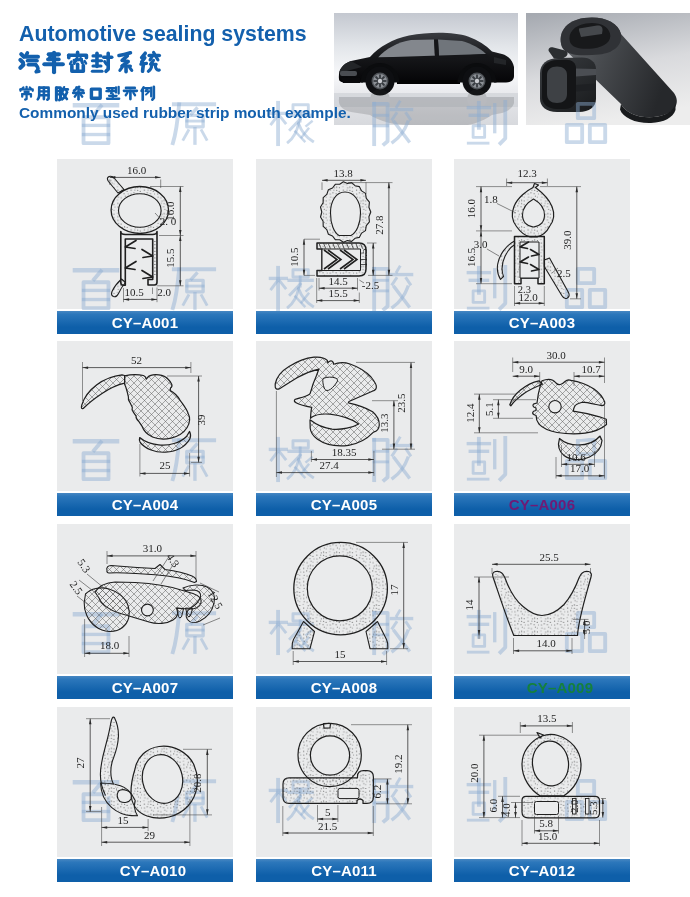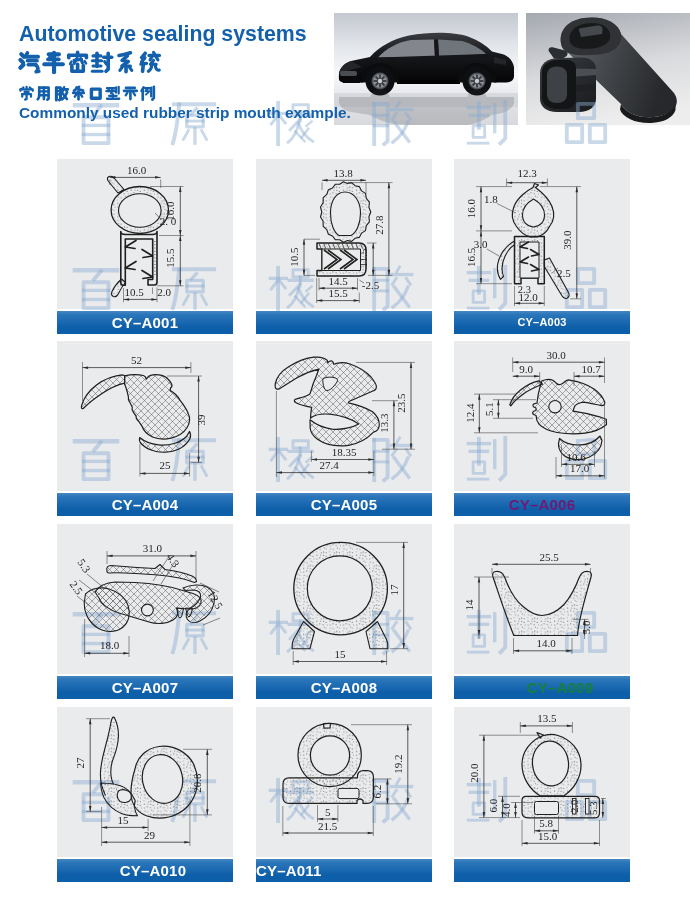--- a/index.html
+++ b/index.html
@@ -220,21 +220,21 @@
       <line x1="103.3" y1="133.5" x2="103.3" y2="144.0" stroke="#3c3c3c" stroke-width="0.55"></line>
       <line x1="60.7" y1="141.6" x2="103.3" y2="141.6" stroke="#2a2a2a" stroke-width="0.75"></line>
       <polygon points="60.7,141.6 66.3,142.8 66.3,140.3" fill="#2a2a2a"></polygon>
       <polygon points="103.3,141.6 97.7,140.3 97.7,142.8" fill="#2a2a2a"></polygon>
       <text x="82.0" y="138.3" font-size="11" text-anchor="middle" fill="#1f1f1f" font-weight="normal">15.5</text>
       <text x="114.5" y="129.5" font-size="11" text-anchor="middle" fill="#1f1f1f" font-weight="normal">-2.5</text>
       <line x1="103.3" y1="121" x2="108" y2="124" stroke="#3c3c3c" stroke-width="0.6"></line>
     </svg>
     <div style="position:absolute;left:454px;top:159px;width:176px;height:150px;background:#eaebec;z-index:1"></div>
     <div style="position:absolute;left:454px;top:311px;width:176px;height:23px;background:linear-gradient(180deg,#4787c2 0%,#2c77bb 14%,#0e5fa9 70%);z-index:1"></div>
-    <div style="position:absolute;left:454px;top:311px;width:176px;height:23px;line-height:23px;text-align:center;font-family:'Liberation Sans',sans-serif;font-weight:bold;font-size:11px;color:#fff;letter-spacing:0.2px;z-index:3">CY–A003</div>
+    <div style="position:absolute;left:454px;top:311px;width:176px;height:23px;line-height:23px;text-align:center;font-family:'Liberation Sans',sans-serif;font-weight:bold;font-size:15px;color:#fff;letter-spacing:0.2px;z-index:3">CY–A003</div>
     <svg width="176" height="150" viewBox="0 0 176 150" style="position:absolute;left:454px;top:159px;z-index:3" font-family="'Liberation Serif',serif">
       <line x1="52.6" y1="19.5" x2="52.6" y2="27.0" stroke="#3c3c3c" stroke-width="0.55"></line>
       <line x1="93.4" y1="19.5" x2="93.4" y2="27.0" stroke="#3c3c3c" stroke-width="0.55"></line>
       <line x1="52.6" y1="23.7" x2="93.4" y2="23.7" stroke="#2a2a2a" stroke-width="0.75"></line>
       <polygon points="52.6,23.7 58.2,24.9 58.2,22.4" fill="#2a2a2a"></polygon>
       <polygon points="93.4,23.7 87.8,22.4 87.8,24.9" fill="#2a2a2a"></polygon>
       <text x="73.0" y="18.3" font-size="11" text-anchor="middle" fill="#1f1f1f" font-weight="normal">12.3</text>
       <path d="M79,28.5 C73,31.5 63.5,38.5 60,47.5 C57,55 58.5,62.5 62.5,67.5 C66,72.5 70,76.5 76,77.8 L83,77.8 C89,76.5 93,72.5 95.5,67.5 C99.5,62.5 101,55 98,47.5 C94.5,38.5 85.5,31.5 81.5,28.5 L84.5,26 L80.5,24.5 Z" fill="url(#st)" stroke="#1f1f1f" stroke-width="1.20" stroke-linejoin="round"></path>
       <path d="M79.5,40 C72.5,44 68.5,50 68.5,56 C68.5,63 73,67.5 79.5,68 C86,67.5 90.5,63 90.5,56 C90.5,50 86.5,44 79.5,40 Z" fill="#eaebec" stroke="#1f1f1f" stroke-width="1.10" stroke-linejoin="round"></path>
       <path d="M60.5,77.6 L90.3,77.6 L90.3,124.7 L84,124.7 L84,119 L67,119 L67,124.7 L60.5,124.7 Z" fill="url(#st)" stroke="#1f1f1f" stroke-width="1.50" stroke-linejoin="round"></path>
@@ -497,21 +497,21 @@
       <polygon points="91.1,120.4 85.5,119.2 85.5,121.7" fill="#2a2a2a"></polygon>
       <text x="66.0" y="116.6" font-size="11" text-anchor="middle" fill="#1f1f1f" font-weight="normal">15</text>
       <line x1="132.9" y1="92.0" x2="132.9" y2="139.0" stroke="#3c3c3c" stroke-width="0.55"></line>
       <line x1="44.6" y1="135.2" x2="132.9" y2="135.2" stroke="#2a2a2a" stroke-width="0.75"></line>
       <polygon points="44.6,135.2 50.2,136.4 50.2,133.9" fill="#2a2a2a"></polygon>
       <polygon points="132.9,135.2 127.3,133.9 127.3,136.4" fill="#2a2a2a"></polygon>
       <text x="92.5" y="131.6" font-size="11" text-anchor="middle" fill="#1f1f1f" font-weight="normal">29</text>
     </svg>
     <div style="position:absolute;left:256px;top:707px;width:176px;height:150px;background:#eaebec;z-index:1"></div>
     <div style="position:absolute;left:256px;top:859px;width:176px;height:23px;background:linear-gradient(180deg,#4787c2 0%,#2c77bb 14%,#0e5fa9 70%);z-index:1"></div>
-    <div style="position:absolute;left:256px;top:859px;width:176px;height:23px;line-height:23px;font-family:'Liberation Sans',sans-serif;font-weight:bold;font-size:15px;color:#fff;letter-spacing:0.2px;z-index:3">CY–A011</div>
+    <div style="position:absolute;left:256px;top:859px;width:176px;height:23px;line-height:23px;text-align:center;font-family:'Liberation Sans',sans-serif;font-weight:bold;font-size:15px;color:#fff;letter-spacing:0.2px;z-index:3">CY–A011</div>
     <svg width="176" height="150" viewBox="0 0 176 150" style="position:absolute;left:256px;top:707px;z-index:3" font-family="'Liberation Serif',serif">
       <path d="M33,70.8 Q27,70.8 27,77 L27,90.5 Q27,96.4 33,96.4 L101,96.4 L101,93.5 Q104,90.5 107,93.5 L107,96.4 L111,96.4 Q117.4,96.4 117.4,90 L117.4,70 Q117.4,63.6 111,63.6 L107.5,63.6 Q101.5,63.6 101.5,69.5 L101.5,70.8 Z" fill="url(#st)" stroke="#1f1f1f" stroke-width="1.20" stroke-linejoin="round"></path>
       <path d="M73.5,16.3 C56,16.5 42,30.5 42,48 C42,65.5 56.2,79.6 73.8,79.6 C91.3,79.6 105.4,65.4 105.3,48 C105.3,30.6 91.5,16.6 74.5,16.3 L74,21 L68,21.2 L67.5,16.6 Z" fill="url(#st)" stroke="#1f1f1f" stroke-width="1.20" stroke-linejoin="round"></path>
       <circle cx="74.0" cy="48.5" r="19.6" fill="#eaebec" stroke="#1f1f1f" stroke-width="1.20"></circle>
       <rect x="82" y="81.4" width="21" height="10.2" rx="2" fill="#eaebec" stroke="#1f1f1f" stroke-width="1"></rect>
       <line x1="95.0" y1="17.7" x2="156.0" y2="17.7" stroke="#3c3c3c" stroke-width="0.55"></line>
       <line x1="120.0" y1="96.8" x2="156.0" y2="96.8" stroke="#3c3c3c" stroke-width="0.55"></line>
       <line x1="151.8" y1="17.7" x2="151.8" y2="96.8" stroke="#2a2a2a" stroke-width="0.75"></line>
       <polygon points="151.8,17.7 150.6,23.3 153.1,23.3" fill="#2a2a2a"></polygon>
       <polygon points="151.8,96.8 153.1,91.2 150.6,91.2" fill="#2a2a2a"></polygon>
@@ -529,20 +529,21 @@
       <text x="71.7" y="108.5" font-size="11" text-anchor="middle" fill="#1f1f1f" font-weight="normal">5</text>
       <line x1="26.8" y1="99.0" x2="26.8" y2="129.0" stroke="#3c3c3c" stroke-width="0.55"></line>
       <line x1="117.3" y1="99.0" x2="117.3" y2="129.0" stroke="#3c3c3c" stroke-width="0.55"></line>
       <line x1="26.8" y1="126.0" x2="117.3" y2="126.0" stroke="#2a2a2a" stroke-width="0.75"></line>
       <polygon points="26.8,126.0 32.4,127.2 32.4,124.8" fill="#2a2a2a"></polygon>
       <polygon points="117.3,126.0 111.7,124.8 111.7,127.2" fill="#2a2a2a"></polygon>
       <text x="71.5" y="122.5" font-size="11" text-anchor="middle" fill="#1f1f1f" font-weight="normal">21.5</text>
     </svg>
     <div style="position:absolute;left:454px;top:707px;width:176px;height:150px;background:#eaebec;z-index:1"></div>
     <div style="position:absolute;left:454px;top:859px;width:176px;height:23px;background:linear-gradient(180deg,#4787c2 0%,#2c77bb 14%,#0e5fa9 70%);z-index:1"></div>
+    <div style="position:absolute;left:454px;top:859px;width:176px;height:23px;line-height:23px;text-align:center;font-family:'Liberation Sans',sans-serif;font-weight:bold;font-size:15px;color:#fff;letter-spacing:0.2px;z-index:3">CY–A012</div>
     <svg width="176" height="150" viewBox="0 0 176 150" style="position:absolute;left:454px;top:707px;z-index:3" font-family="'Liberation Serif',serif">
       <line x1="66.3" y1="15.0" x2="66.3" y2="26.0" stroke="#3c3c3c" stroke-width="0.55"></line>
       <line x1="118.4" y1="15.0" x2="118.4" y2="26.0" stroke="#3c3c3c" stroke-width="0.55"></line>
       <line x1="66.3" y1="18.9" x2="118.4" y2="18.9" stroke="#2a2a2a" stroke-width="0.75"></line>
       <polygon points="66.3,18.9 71.9,20.1 71.9,17.6" fill="#2a2a2a"></polygon>
       <polygon points="118.4,18.9 112.8,17.6 112.8,20.1" fill="#2a2a2a"></polygon>
       <text x="92.9" y="15.4" font-size="11" text-anchor="middle" fill="#1f1f1f" font-weight="normal">13.5</text>
       <path d="M88,29 C76,34 68,45 68,57.5 C68,71 76,82.5 86,88.8 L110,88.8 C120,82 127.5,70.5 127,57 C126.5,43.5 117,32.5 104,28.5 C99,27 93,27.2 88,29 L86,31 L83,25.5 L89.5,28 Z" fill="url(#st)" stroke="#1f1f1f" stroke-width="1.20" stroke-linejoin="round"></path>
       <ellipse cx="96.5" cy="56.5" rx="18.0" ry="22.5" fill="#eaebec" stroke="#1f1f1f" stroke-width="1.20" transform="rotate(-6 96.5 56.5)"></ellipse>
       <path d="M72,89.3 Q68,89.3 68,93.5 L68,105 Q68,110.8 74,110.8 L141,110.8 Q145.5,110.8 145.5,106 L145.5,93.5 Q145.5,89.3 141,89.3 Z" fill="url(#st)" stroke="#1f1f1f" stroke-width="1.20" stroke-linejoin="round"></path>

